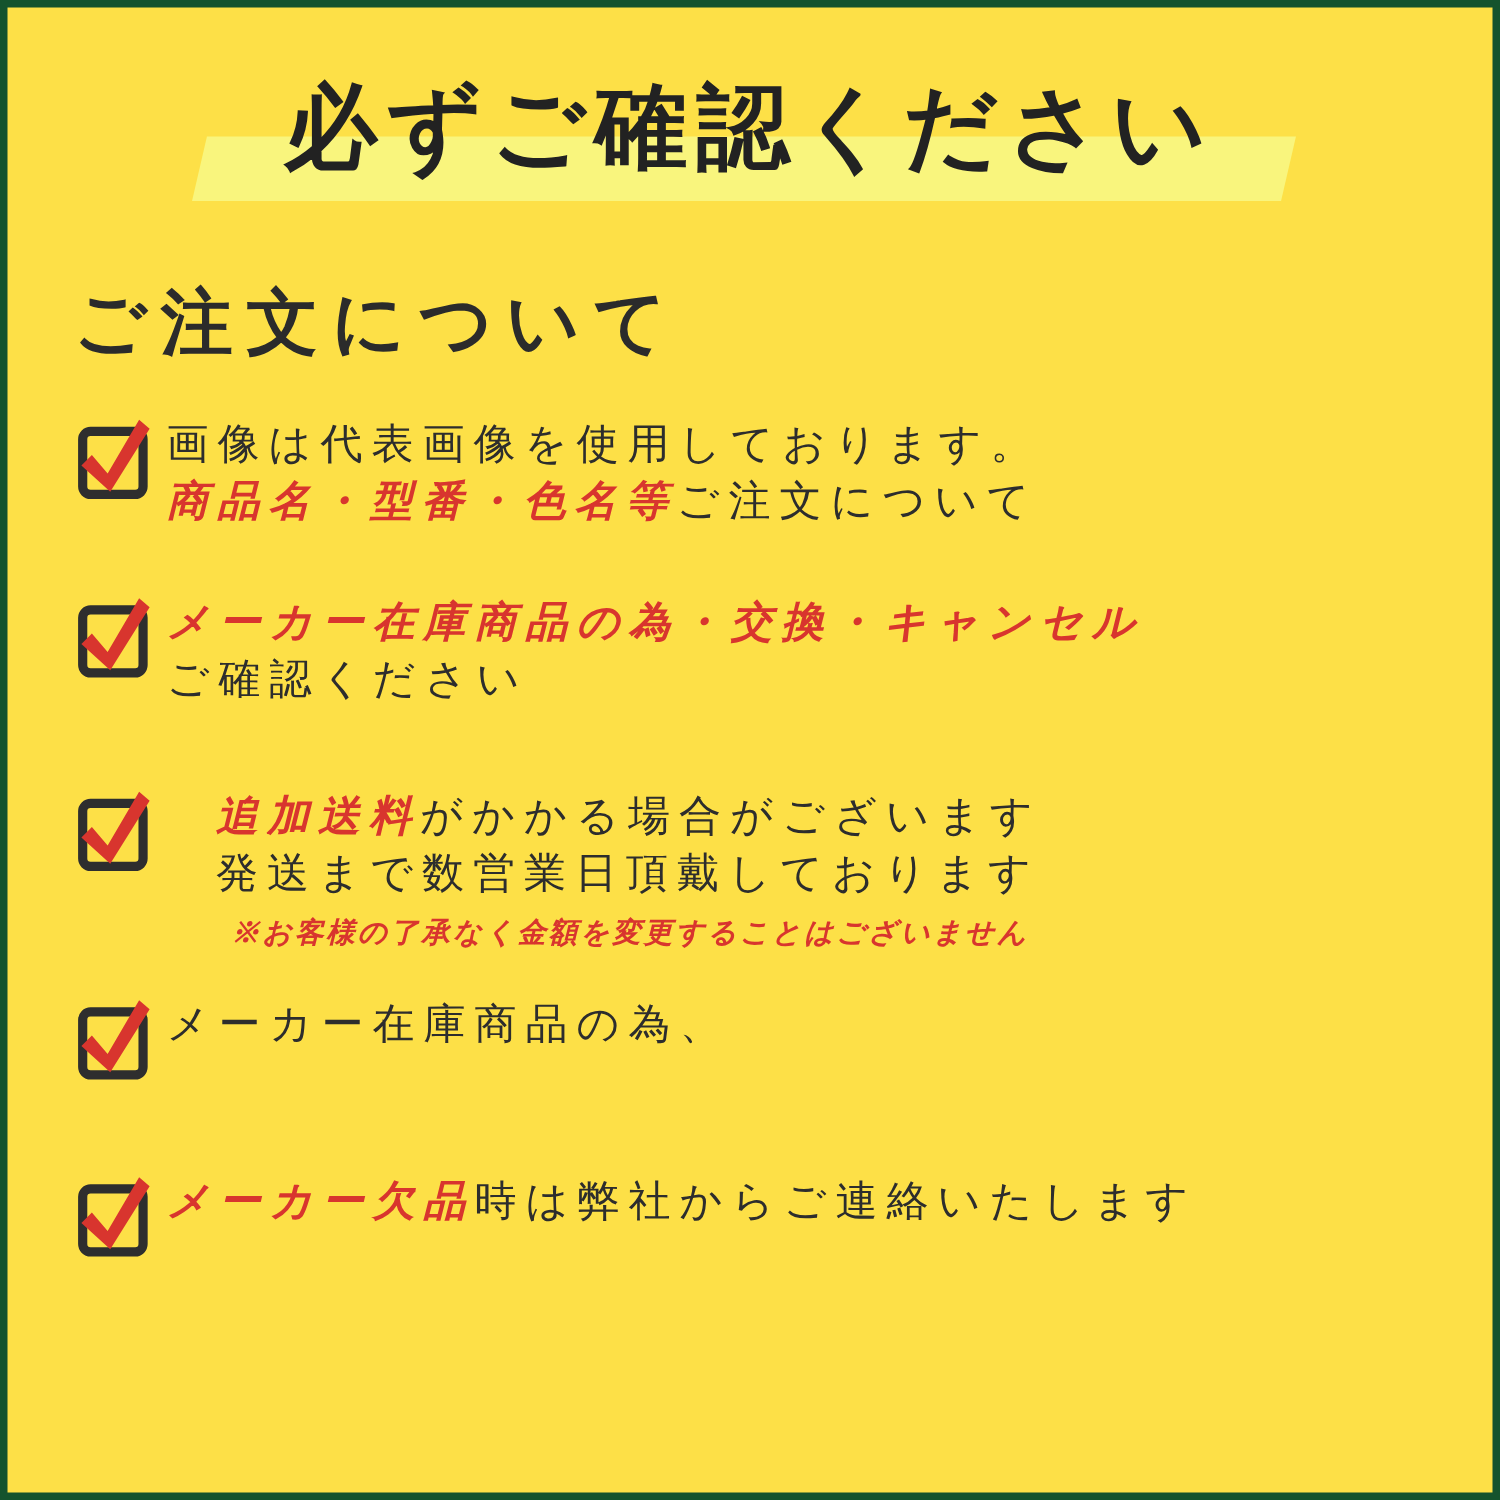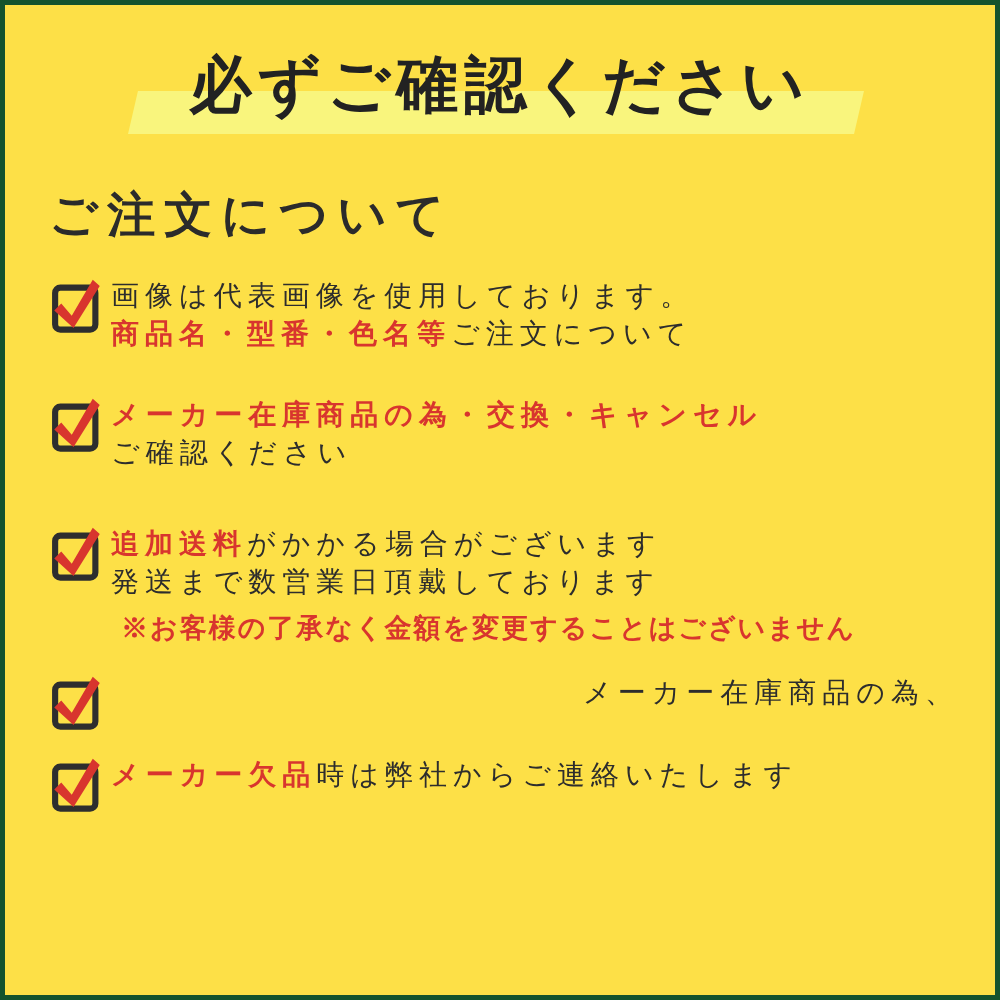--- a/index.html
+++ b/index.html
@@ -42,42 +42,42 @@
     font-weight:700;
     letter-spacing:9px;
     color:#2b2b2b;
     white-space:nowrap;
   }
   .heading-1 { margin:36px 0 28px 0; }
   .heading-2 { margin:30px 0 26px 0; }
   .item { display:flex; align-items:flex-start; }
   .m1 { margin-bottom:42px; }
   .m2 { margin-bottom:52px; }
-  .m3 { margin-bottom:26px; }
-  .m4 { margin-bottom:20px;justify-content:space-between; }
+  .m3 { margin-bottom:26px;gap:33px; }
+  .m4 { margin-bottom:56px; }
   .m5 { margin-bottom:0; }
   .cbx {
     flex:none;
     width:56px; height:62px;
     margin-right:6px;
     margin-top:0px;
   }
   .cbx svg { overflow:visible; display:block; }
   .item-text { padding-top:2px; }
   .line {
     font-size:28px;
     letter-spacing:6px;
     line-height:1.34;
     white-space:nowrap;
     color:#2d2d2d;
   }
   .seg-black { color:#2d2d2d; }
-  .seg-red { color:#d8352e; font-weight:700; }
+  .seg-red { color:#d8352e; font-weight:700;font-style:italic; }
   .line-note {
-    font-size:27px;
+    font-size:19px;
     letter-spacing:2px;
     margin-top:10px;
     padding-left:10px;
     font-weight:700;
   }
 </style>
 </head>
 <body>
 
 <div class="page">

